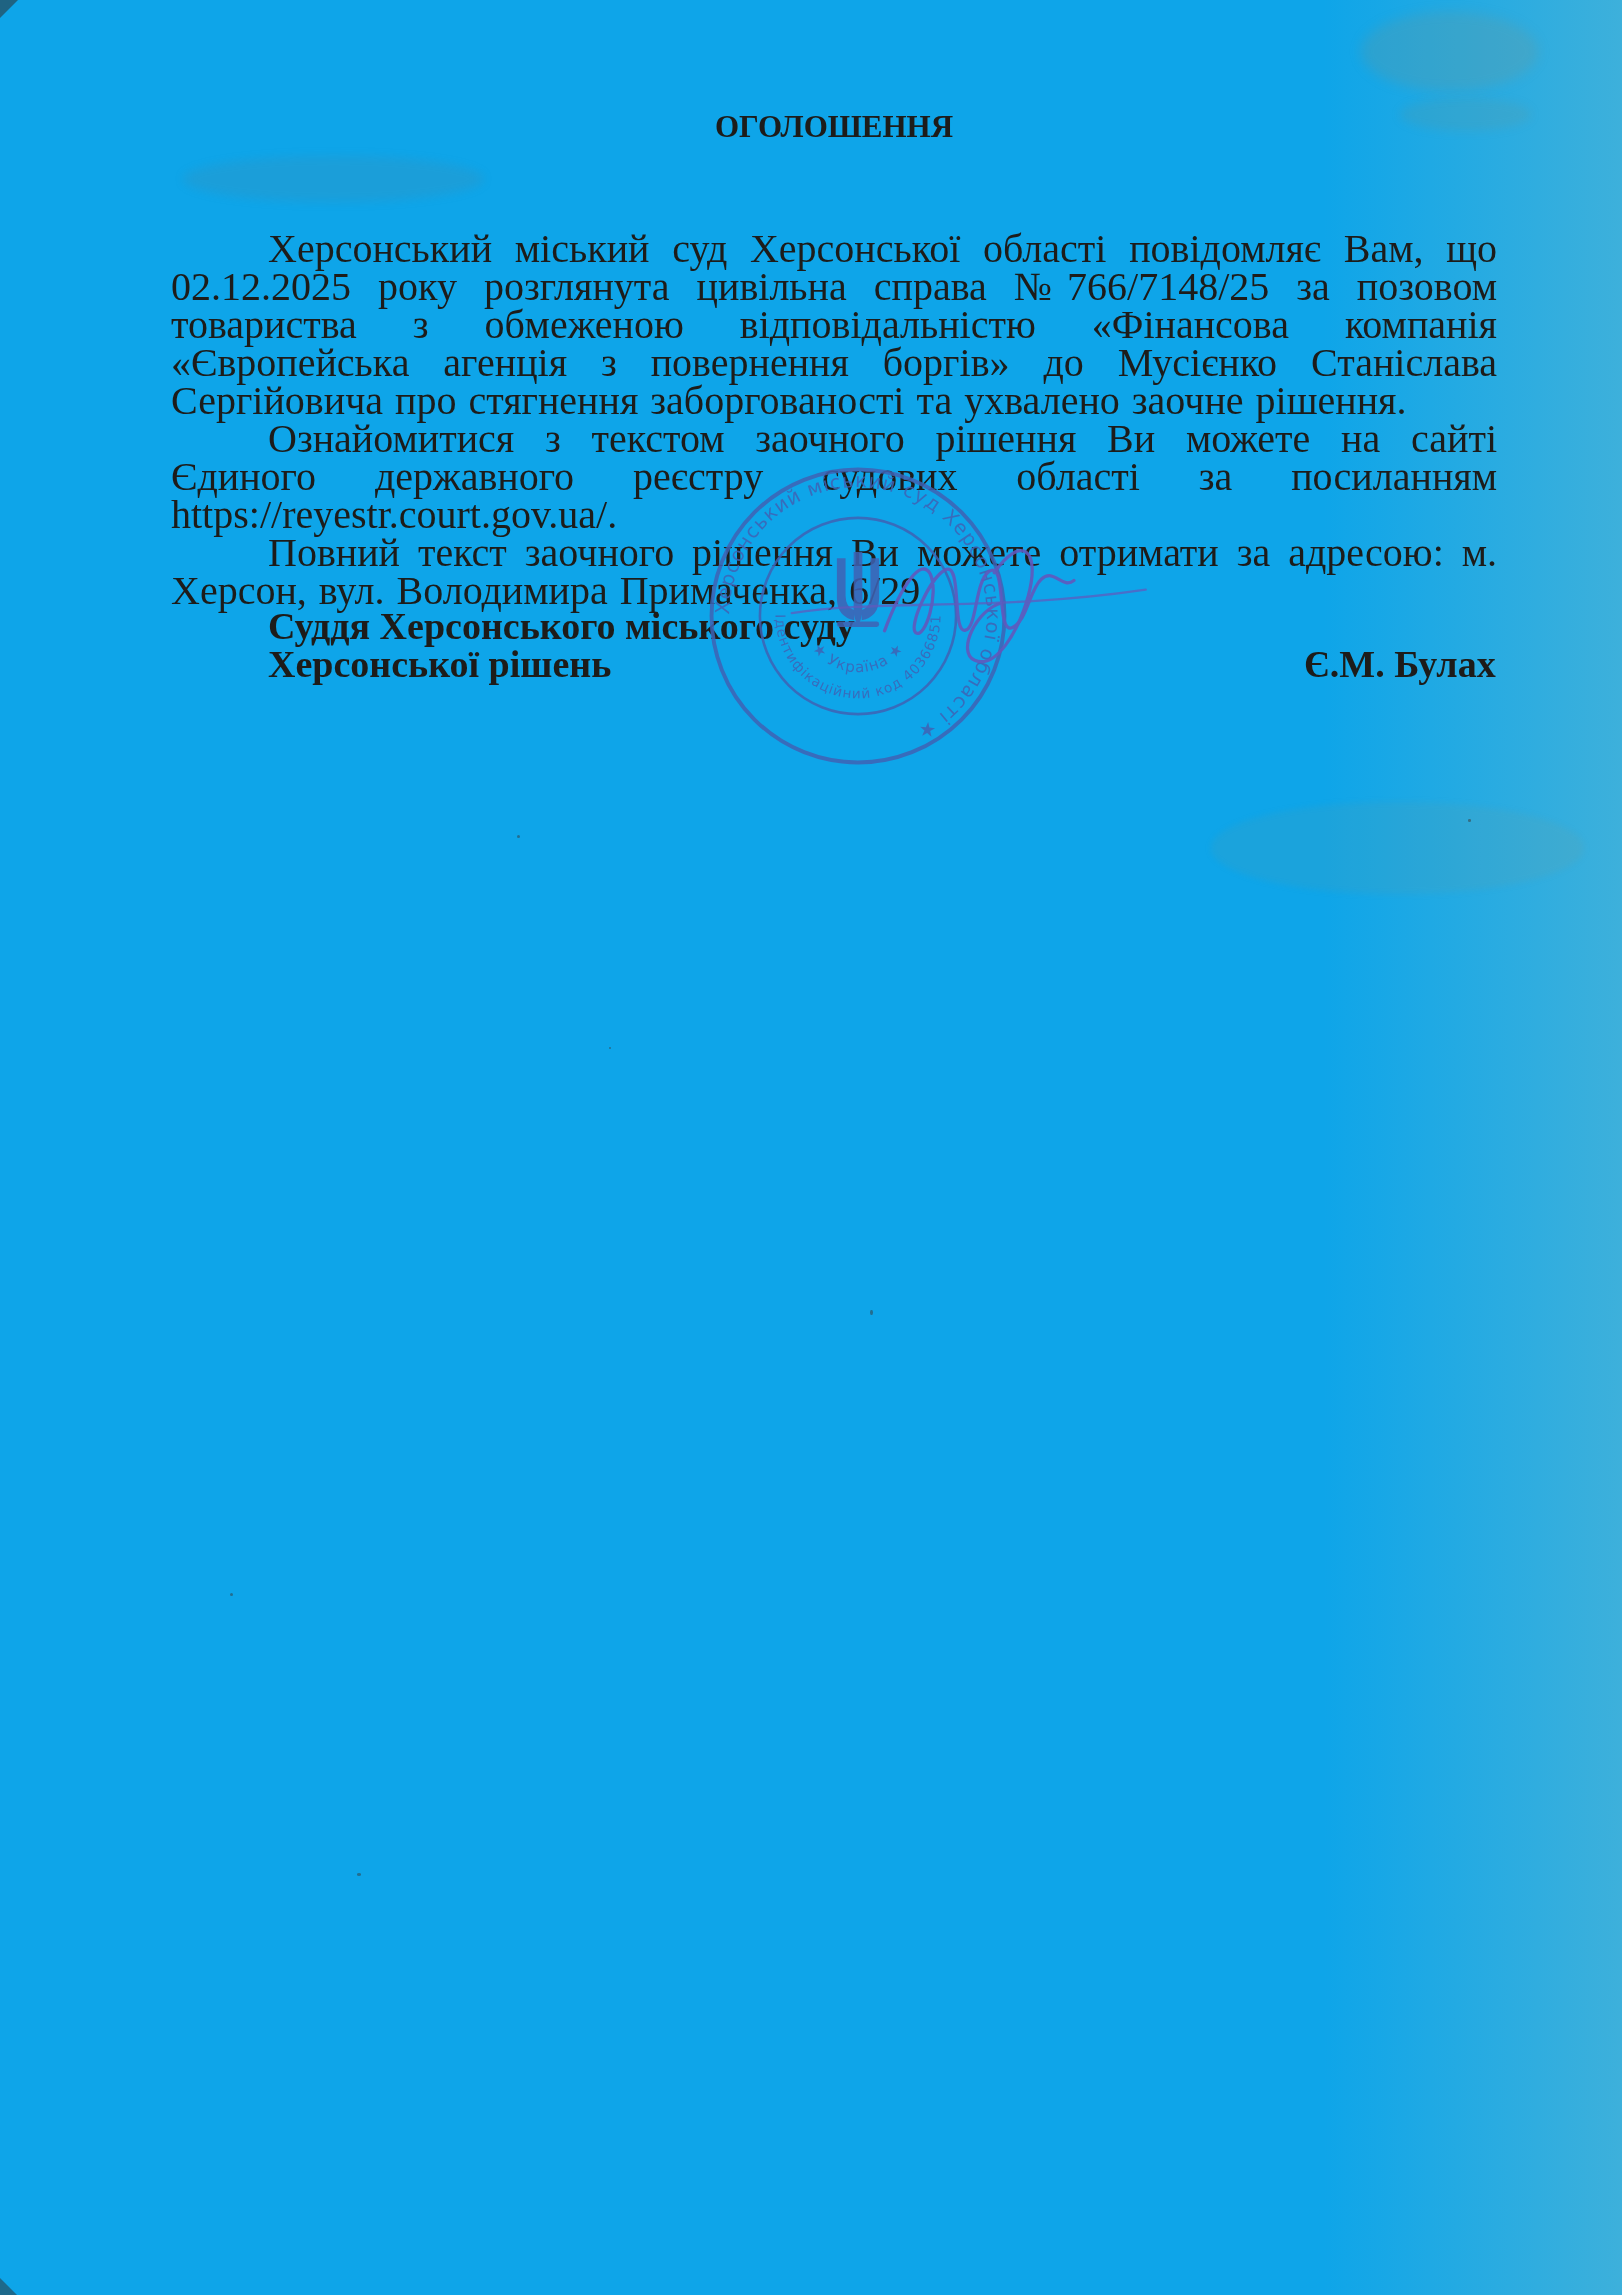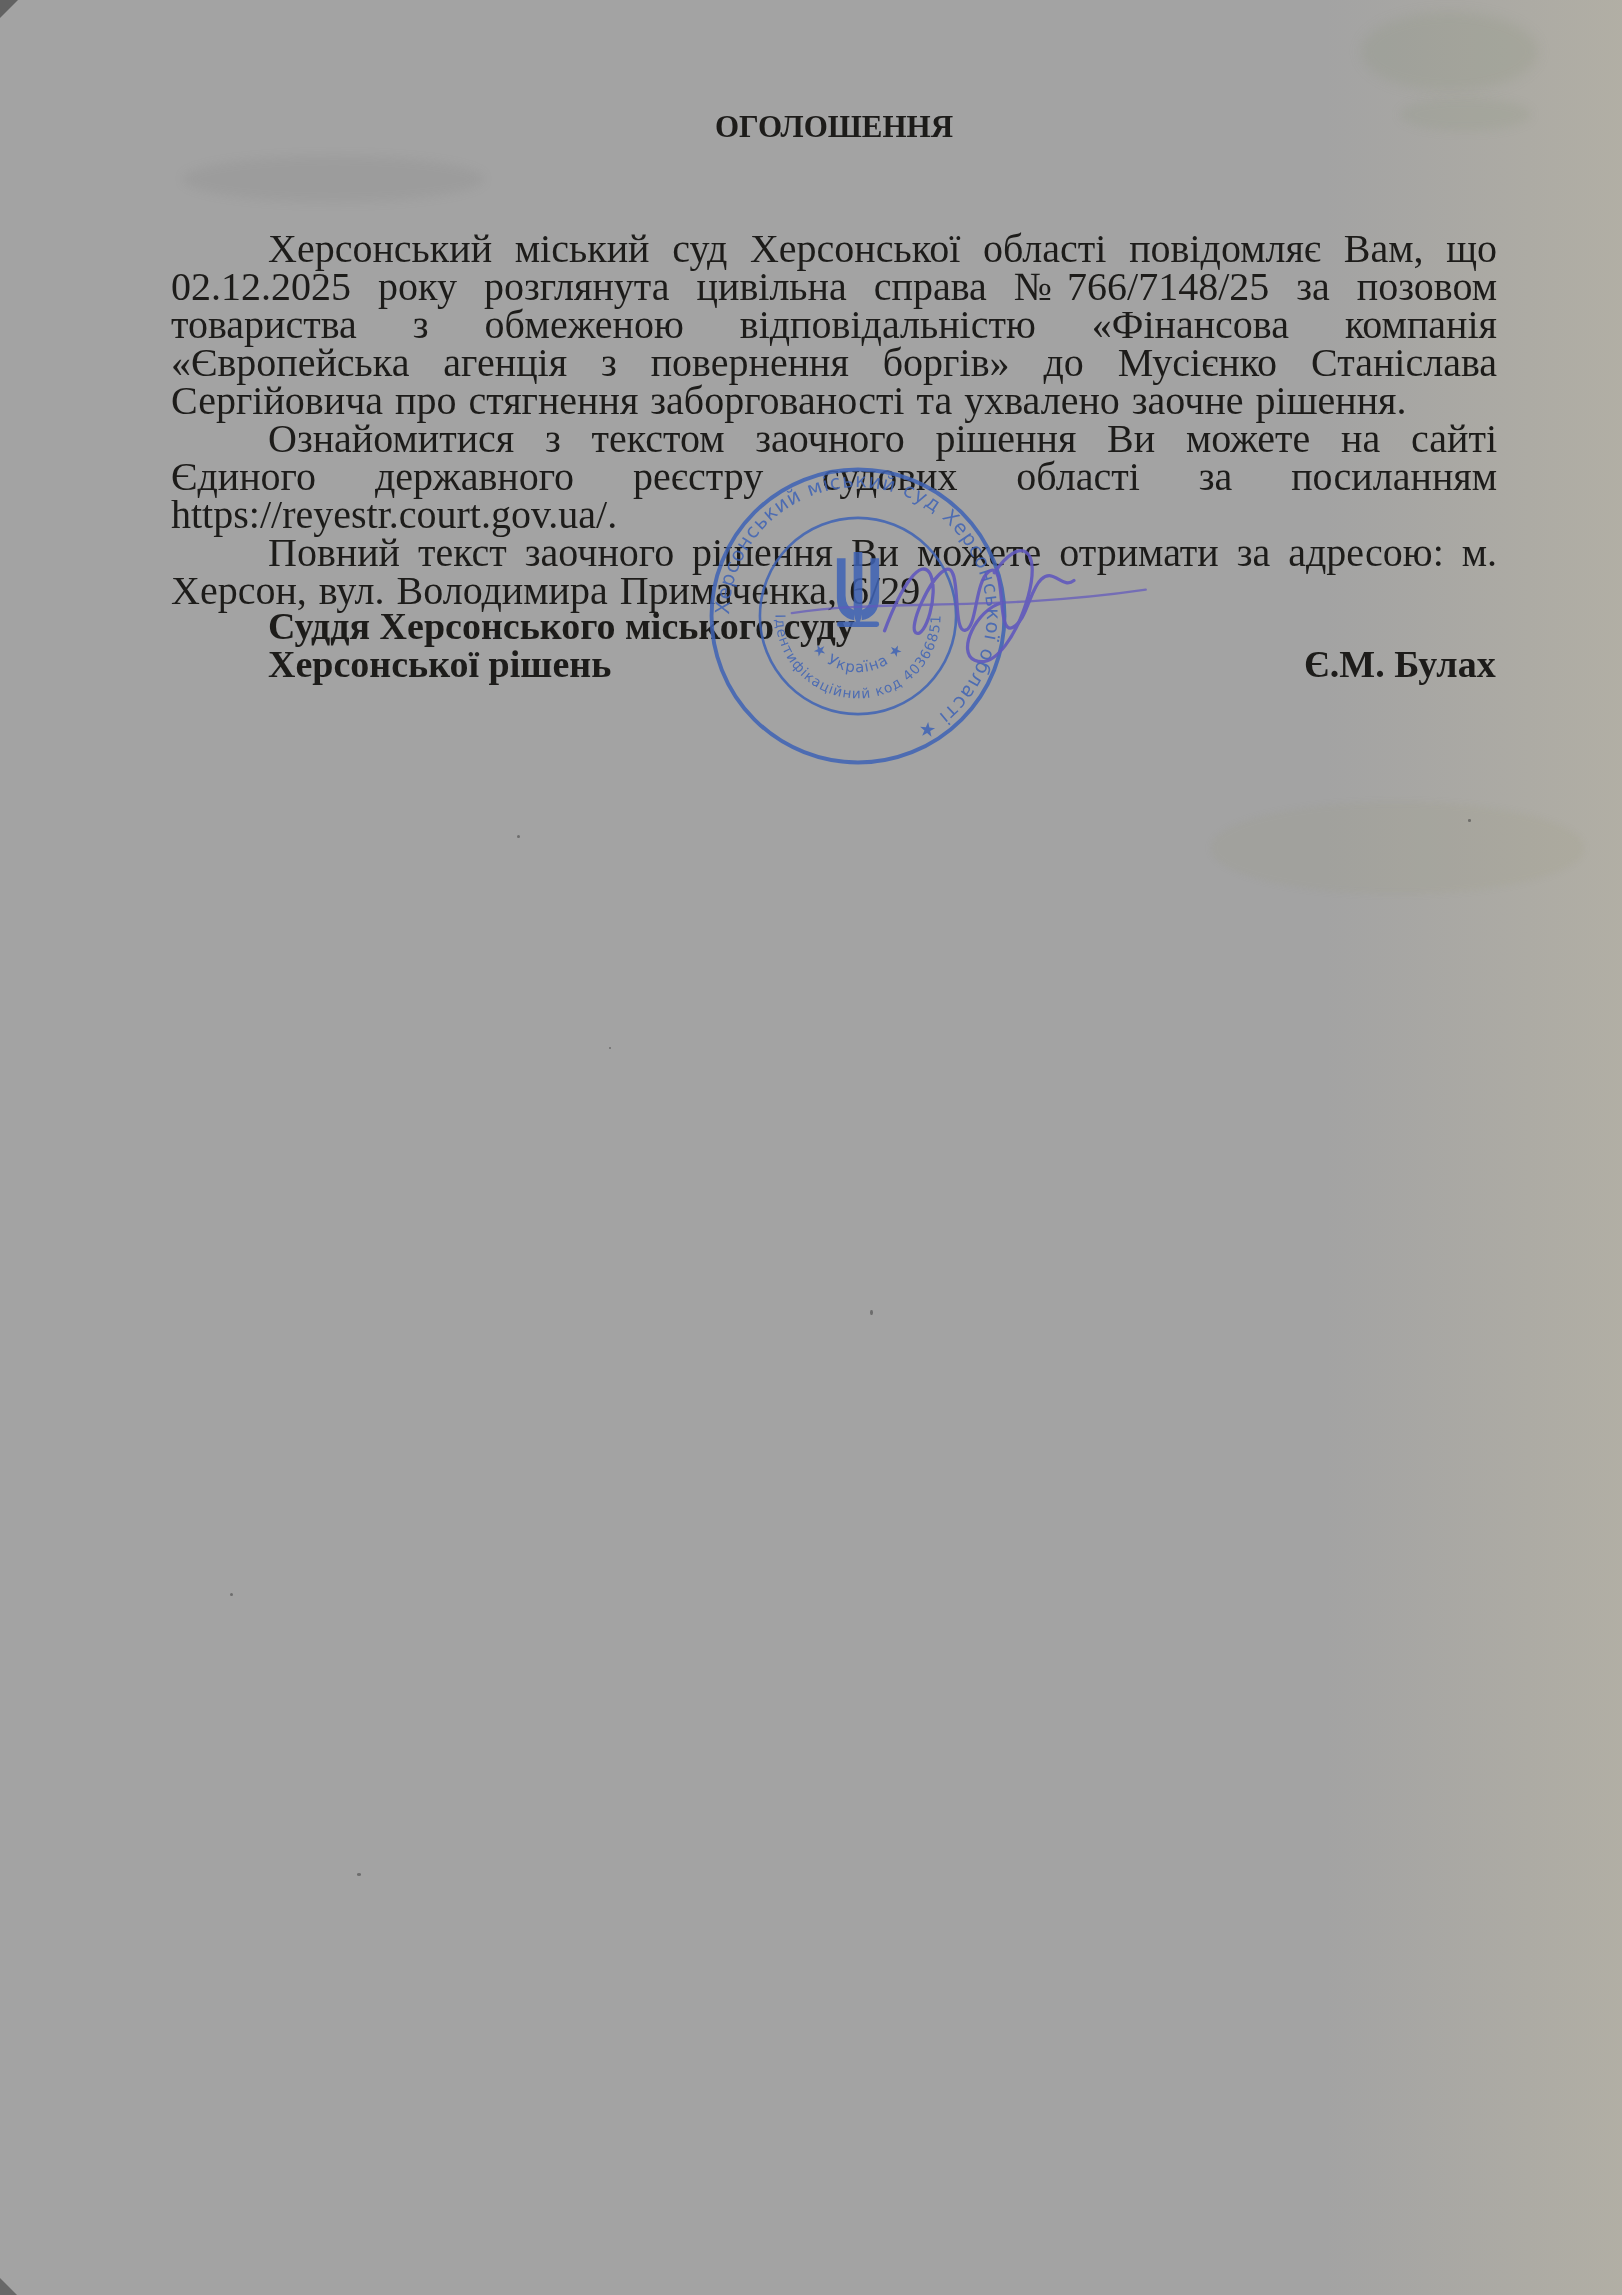--- a/index.html
+++ b/index.html
@@ -1,19 +1,19 @@
 <!DOCTYPE html>
 <html style="font-size:10.5px"><head>
 <meta charset="utf-8">
 <style>
   html, body { margin:0; padding:0; background:#d9d9d9; }
   .page {
     position:relative;
     width:1623px; height:2295px;
-    background:#a3a3a3;
+    background:#0ea5e9;
     overflow:hidden;
     font-family:"Liberation Serif","DejaVu Serif",serif;
     color:#1d1c1a;
     text-decoration:underline;
   }
   .tint-right {
     position:absolute; top:0; right:0; width:301px; height:100%;
     background:linear-gradient(to right, rgba(233,222,180,0) 0%, rgba(229,216,170,0.22) 100%);
     pointer-events:none;
   }

